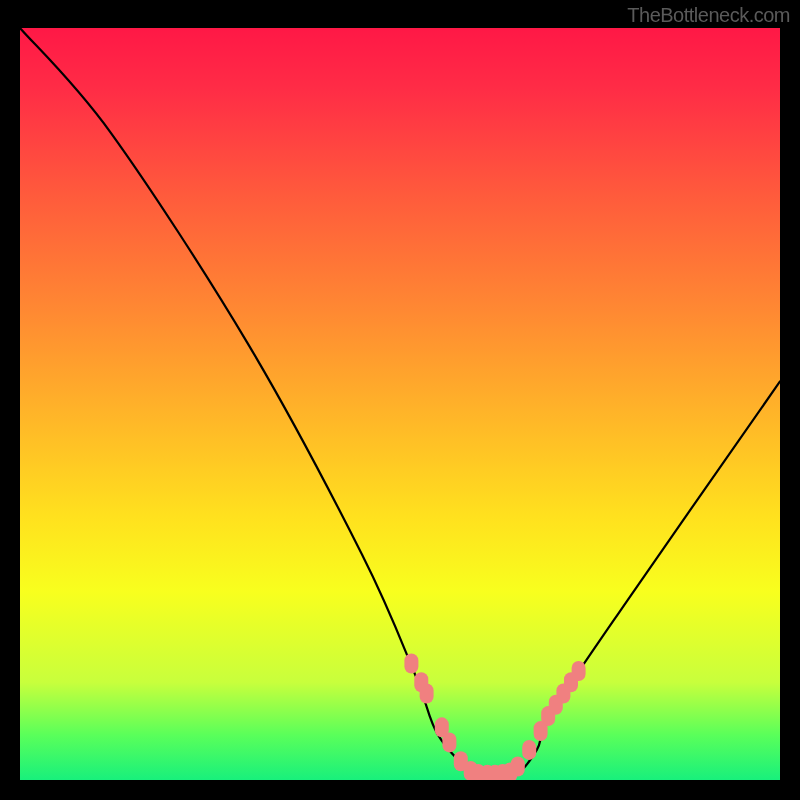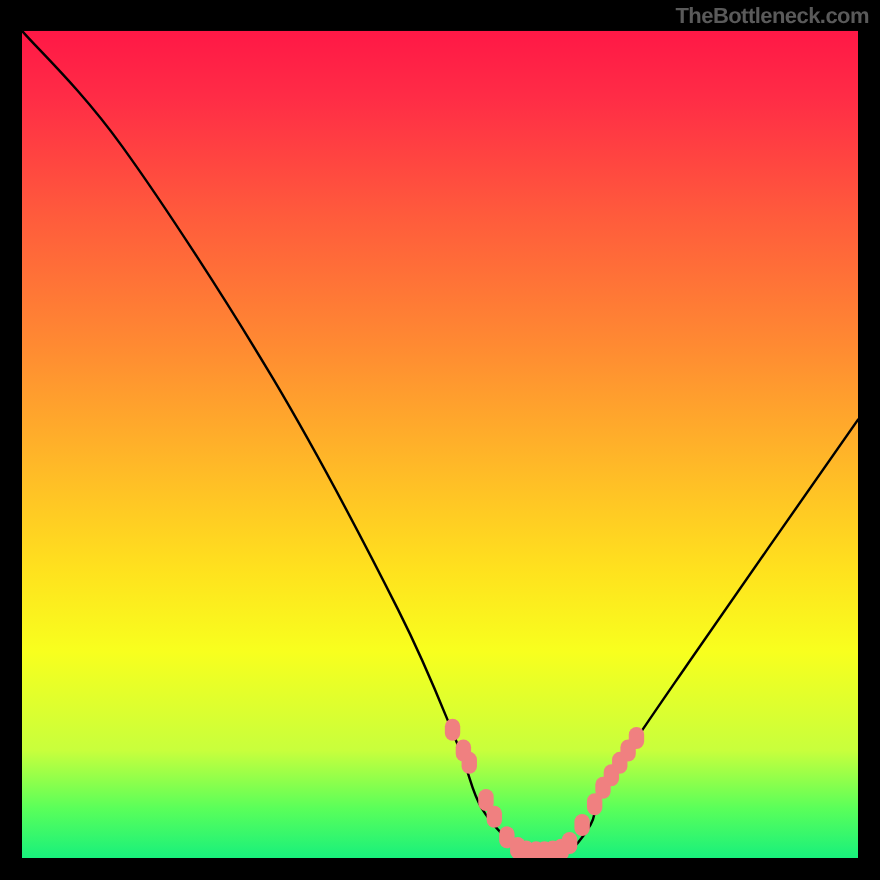--- a/index.html
+++ b/index.html
@@ -16,21 +16,21 @@
     width: 800px;
     height: 800px;
     background: #000;
   }
   .watermark {
     position: absolute;
     top: 4px;
     right: 10px;
     color: #5a5a5a;
     font-size: 20px;
-    font-weight: bold;
+    font-weight: normal;
     letter-spacing: -0.5px;
     z-index: 10;
   }
   .plot-area {
     position: absolute;
     left: 20px;
     top: 28px;
     width: 760px;
     height: 752px;
     overflow: hidden;

